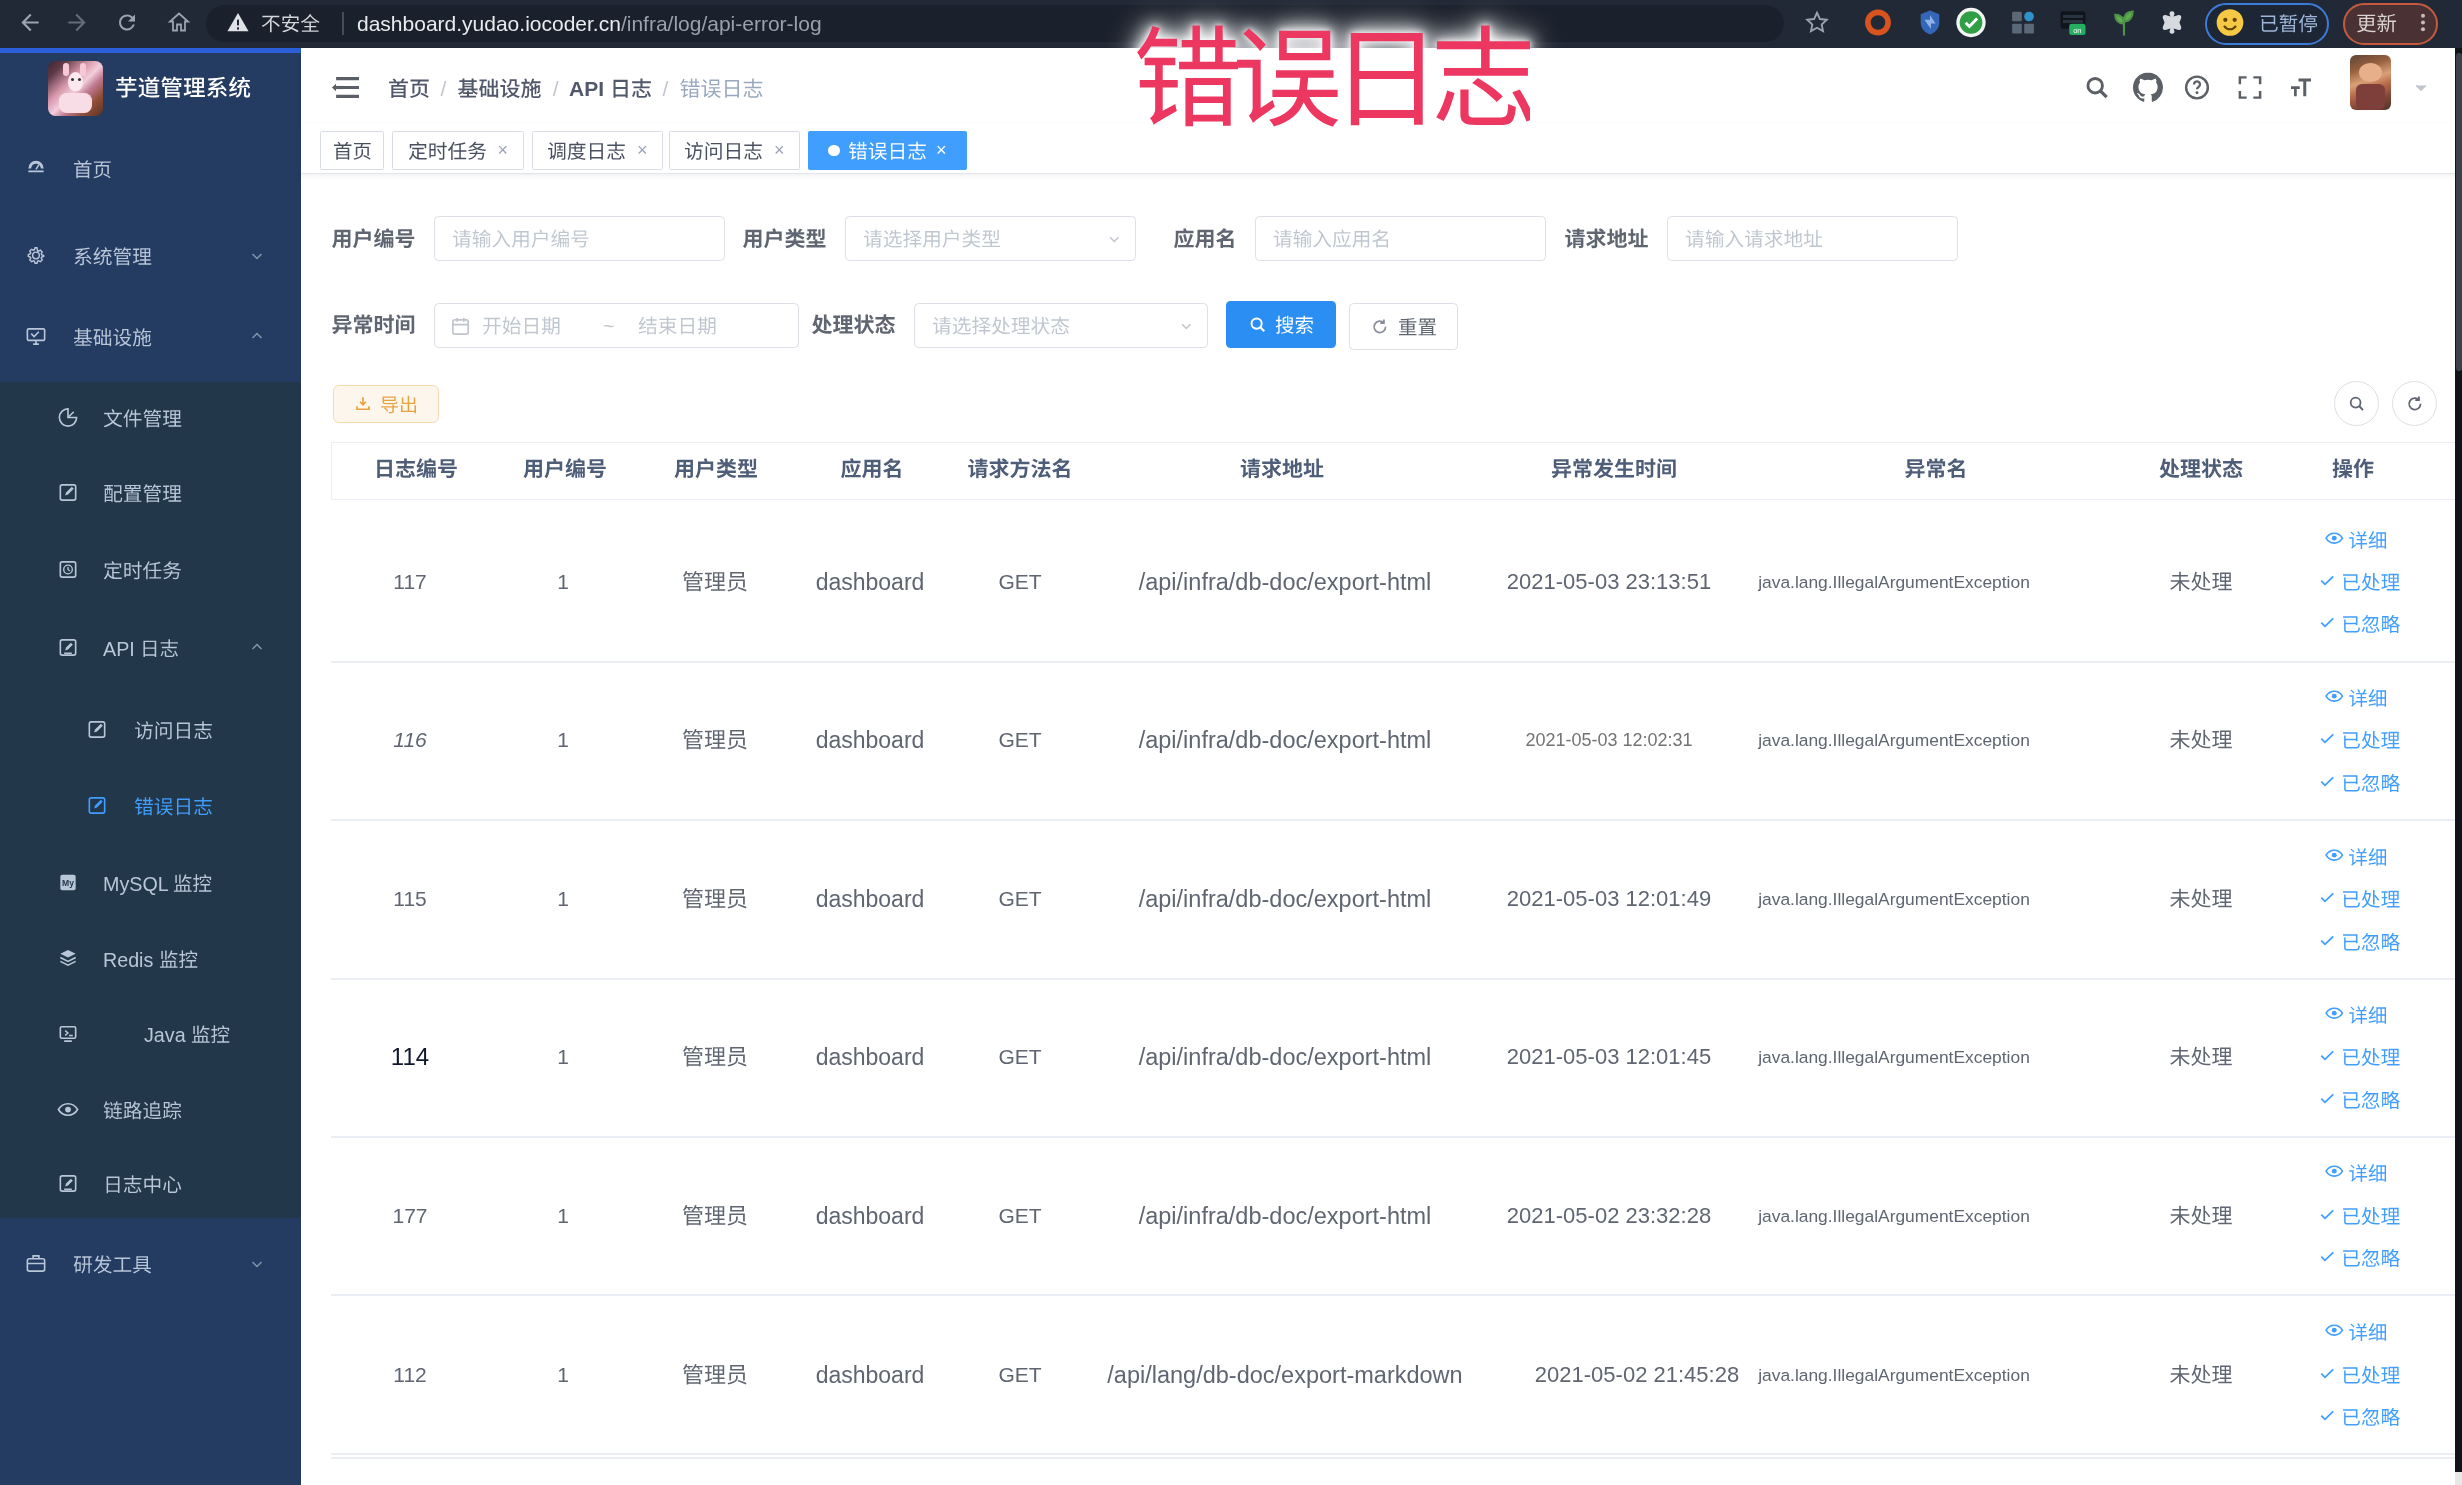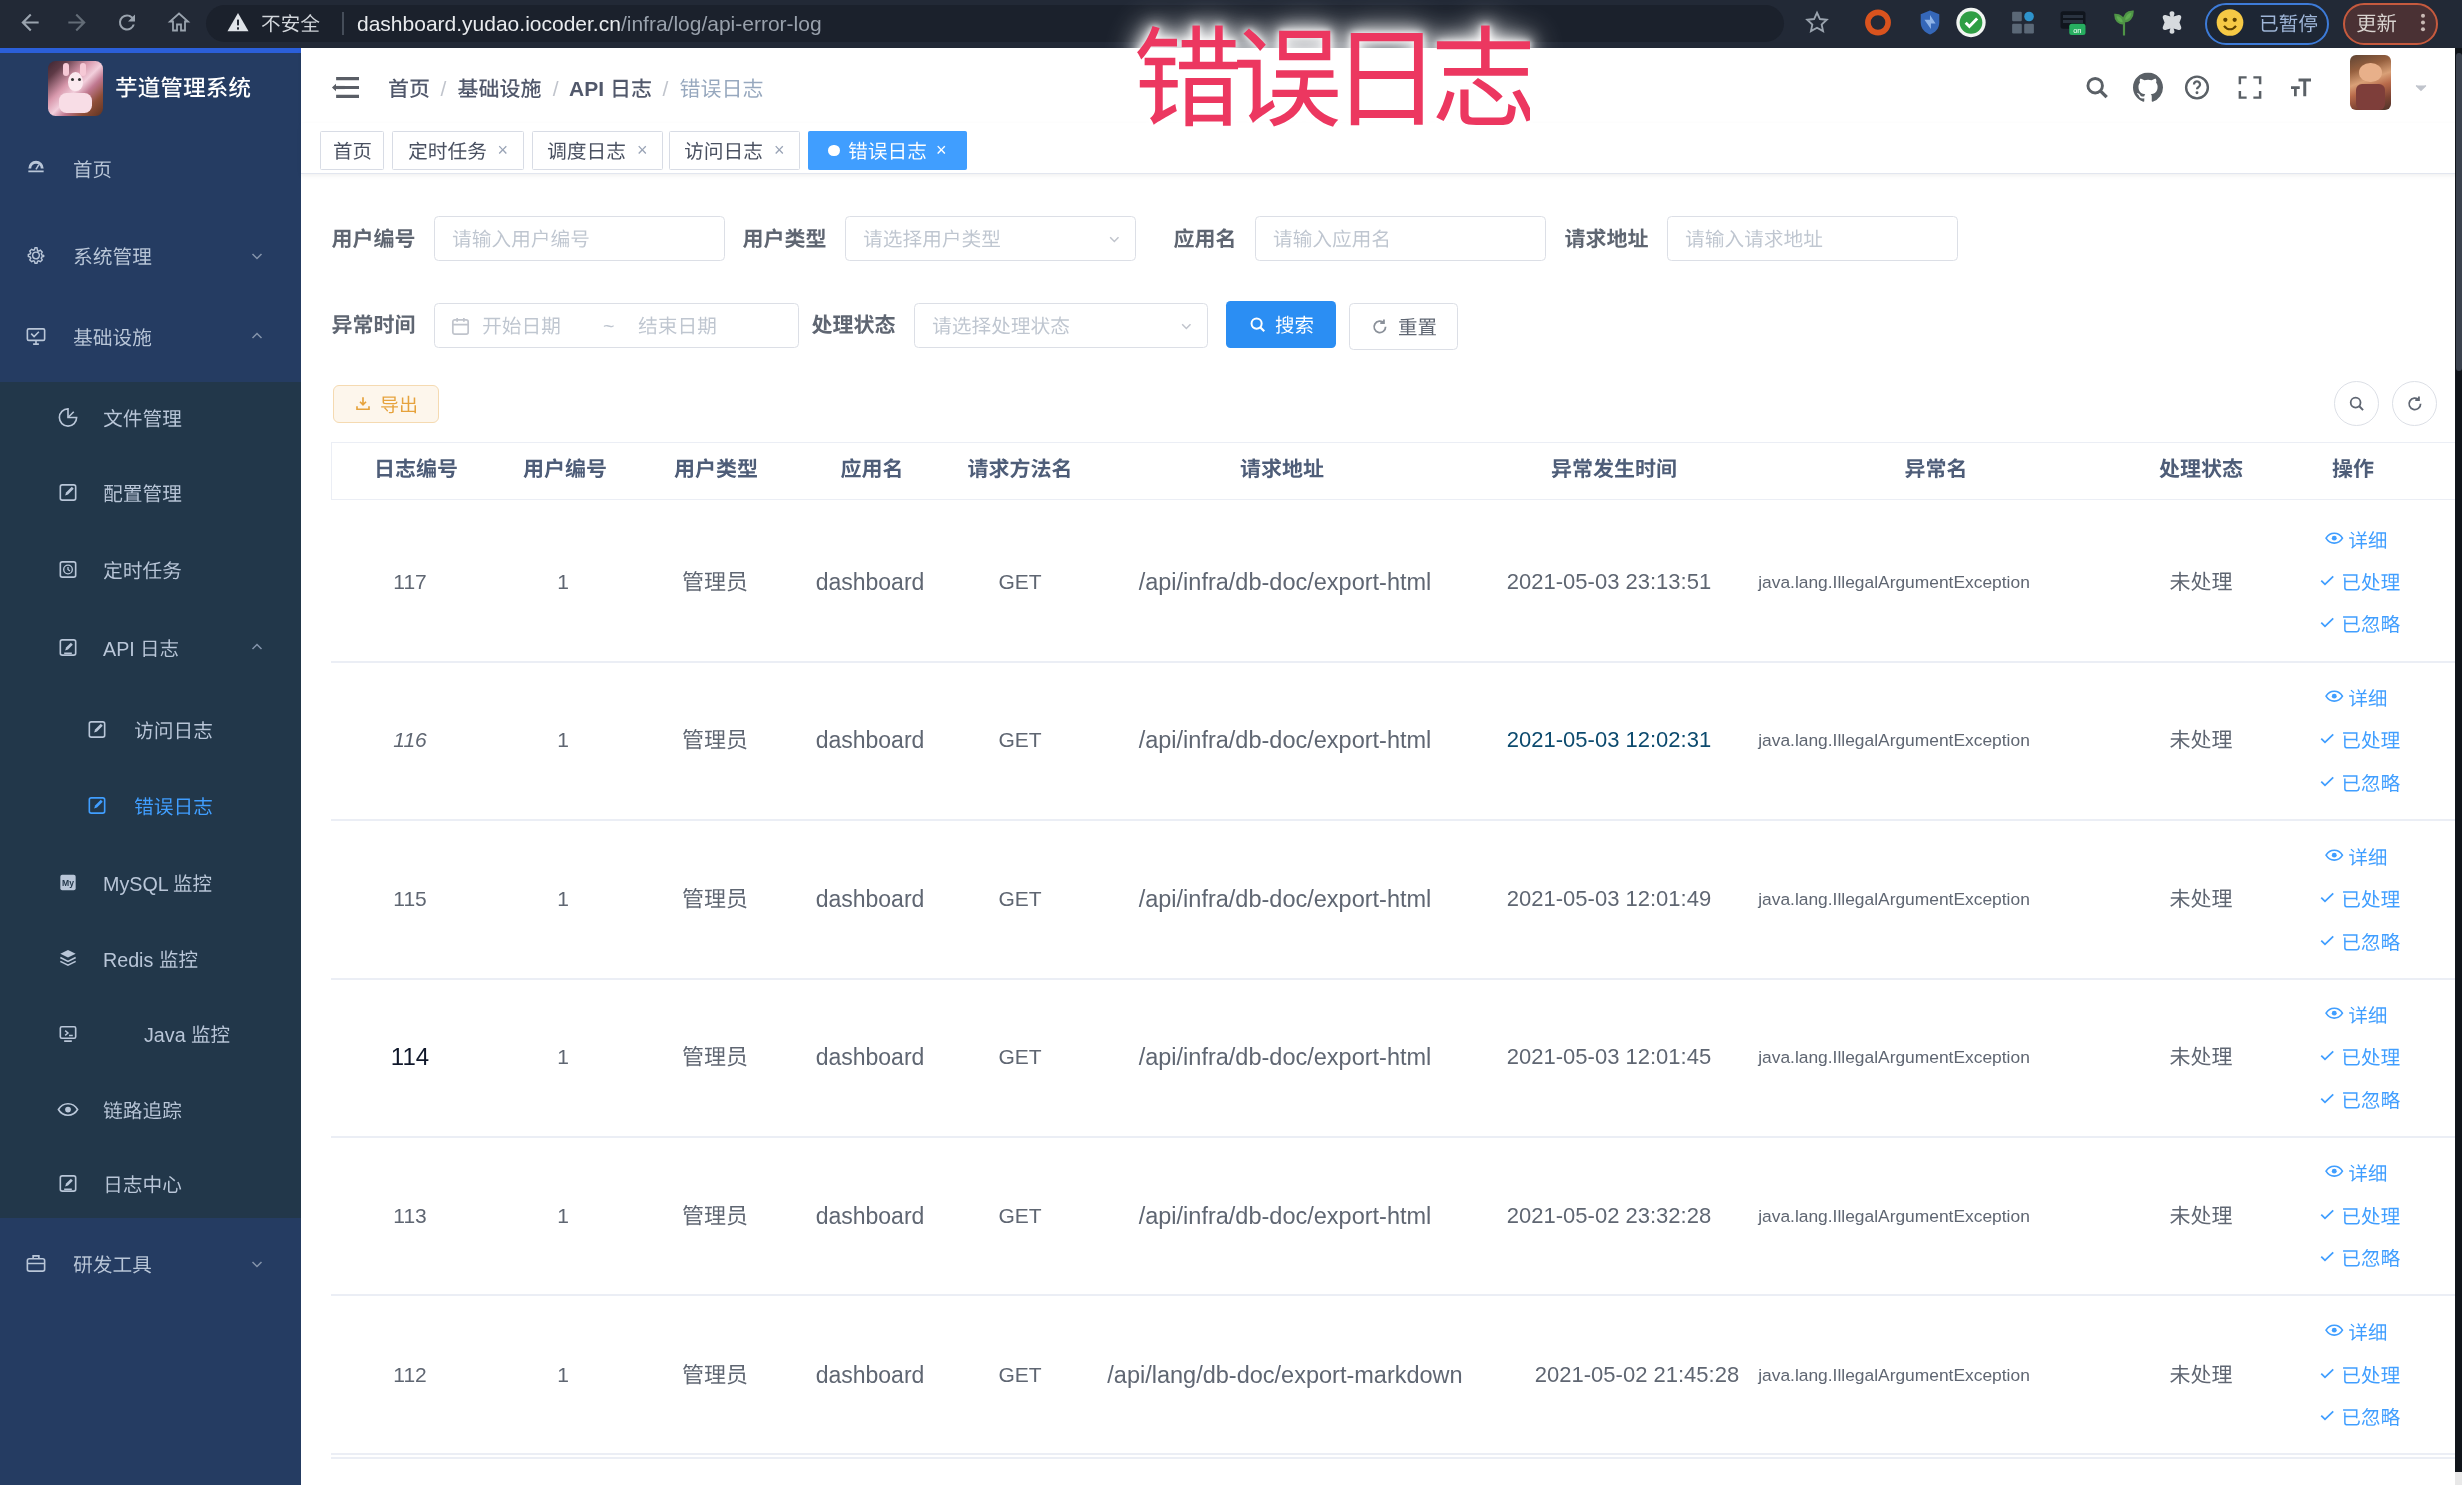--- a/index.html
+++ b/index.html
@@ -748,21 +748,21 @@
 <div style="position:absolute;left:410px;top:740px;transform:translate(-50%,-50%);white-space:nowrap;font-size:21px;color:#5f6672;line-height:1.05;font-style:italic;">116</div>
 <div style="position:absolute;left:563px;top:740px;transform:translate(-50%,-50%);white-space:nowrap;font-size:21px;color:#5f6672;line-height:1.05;">1</div>
 <div style="position:absolute;left:715px;top:740px;transform:translate(-50%,-50%);white-space:nowrap;font-size:22px;color:#606266;line-height:1.05;"><svg style="width:66px;height:22px;vertical-align:-2.6px;fill:#5f6672" viewBox="0 0 3000 1000">
       <use href="#g18" x="0"></use>
       <use href="#g19" x="1000"></use>
       <use href="#g117" x="2000"></use>
     </svg></div>
 <div style="position:absolute;left:870px;top:740px;transform:translate(-50%,-50%);white-space:nowrap;font-size:23px;color:#5f6672;line-height:1.05;">dashboard</div>
 <div style="position:absolute;left:1020px;top:740px;transform:translate(-50%,-50%);white-space:nowrap;font-size:21px;color:#5f6672;line-height:1.05;">GET</div>
 <div style="position:absolute;left:1285px;top:740px;transform:translate(-50%,-50%);white-space:nowrap;font-size:23.5px;color:#5f6672;line-height:1.05;">/api/infra/db-doc/export-html</div>
-<div style="position:absolute;left:1609px;top:740px;transform:translate(-50%,-50%);white-space:nowrap;font-size:22px;color:#0c4a6e;line-height:1.05;">2021-05-03 12:02:31</div>
+<div style="position:absolute;left:1609px;top:740px;transform:translate(-50%,-50%);white-space:nowrap;font-size:18px;color:#737373;line-height:1.05;">2021-05-03 12:02:31</div>
 <div style="position:absolute;left:1894px;top:740px;transform:translate(-50%,-50%);white-space:nowrap;font-size:17.4px;color:#5f6672;line-height:1.05;">java.lang.IllegalArgumentException</div>
 <div style="position:absolute;left:2201px;top:740px;transform:translate(-50%,-50%);white-space:nowrap;font-size:21px;color:#606266;line-height:1.05;"><svg style="width:64px;height:21px;vertical-align:-2.6px;fill:#5f6672" viewBox="0 0 3000 1000">
       <use href="#g118" x="0"></use>
       <use href="#g101" x="1000"></use>
       <use href="#g19" x="2000"></use>
     </svg></div>
 <div style="position:absolute;left:2356px;top:698px;transform:translate(-50%,-50%);white-space:nowrap;font-size:19.7px;color:#606266;line-height:1.05;"><svg width="19.7" height="19.7" viewBox="0 0 24 24" style="margin-right:4.5px">
       <path d="M12 6C7 6 3.5 9.5 2 12c1.5 2.5 5 6 10 6s8.5-3.5 10-6c-1.5-2.5-5-6-10-6z" fill="none" stroke="#409eff" stroke-width="2"></path>
       <circle cx="12" cy="12" r="3" fill="#409eff"></circle>
     </svg><svg style="width:39px;height:19.7px;vertical-align:-2.3px;fill:#409eff" viewBox="0 0 2000 1000">
@@ -855,21 +855,21 @@
       <use href="#g19" x="2000"></use>
     </svg></div>
 <div style="position:absolute;left:2359px;top:1100px;transform:translate(-50%,-50%);white-space:nowrap;font-size:19.7px;color:#606266;line-height:1.05;"><svg width="18" height="18" viewBox="0 0 24 24" style="margin-right:4.5px">
       <path d="M4 12.5l5 5L20 7" fill="none" stroke="#409eff" stroke-width="2.4"></path>
     </svg><svg style="width:59px;height:19.7px;vertical-align:-2.3px;fill:#409eff" viewBox="0 0 3000 1000">
       <use href="#g3" x="0"></use>
       <use href="#g121" x="1000"></use>
       <use href="#g122" x="2000"></use>
     </svg></div>
 <div style="position:absolute;left:331px;top:1294px;width:2124px;height:1.5px;background:#ebeef5"></div>
-<div style="position:absolute;left:410px;top:1216px;transform:translate(-50%,-50%);white-space:nowrap;font-size:21px;color:#5f6672;line-height:1.05;">113</div>
+<div style="position:absolute;left:410px;top:1216px;transform:translate(-50%,-50%);white-space:nowrap;font-size:21px;color:#5f6672;line-height:1.05;">177</div>
 <div style="position:absolute;left:563px;top:1216px;transform:translate(-50%,-50%);white-space:nowrap;font-size:21px;color:#5f6672;line-height:1.05;">1</div>
 <div style="position:absolute;left:715px;top:1216px;transform:translate(-50%,-50%);white-space:nowrap;font-size:22px;color:#606266;line-height:1.05;"><svg style="width:66px;height:22px;vertical-align:-2.6px;fill:#5f6672" viewBox="0 0 3000 1000">
       <use href="#g18" x="0"></use>
       <use href="#g19" x="1000"></use>
       <use href="#g117" x="2000"></use>
     </svg></div>
 <div style="position:absolute;left:870px;top:1216px;transform:translate(-50%,-50%);white-space:nowrap;font-size:23px;color:#5f6672;line-height:1.05;">dashboard</div>
 <div style="position:absolute;left:1020px;top:1216px;transform:translate(-50%,-50%);white-space:nowrap;font-size:21px;color:#5f6672;line-height:1.05;">GET</div>
 <div style="position:absolute;left:1285px;top:1216px;transform:translate(-50%,-50%);white-space:nowrap;font-size:23.5px;color:#5f6672;line-height:1.05;">/api/infra/db-doc/export-html</div>
 <div style="position:absolute;left:1609px;top:1216px;transform:translate(-50%,-50%);white-space:nowrap;font-size:22px;color:#5f6672;line-height:1.05;">2021-05-02 23:32:28</div>

